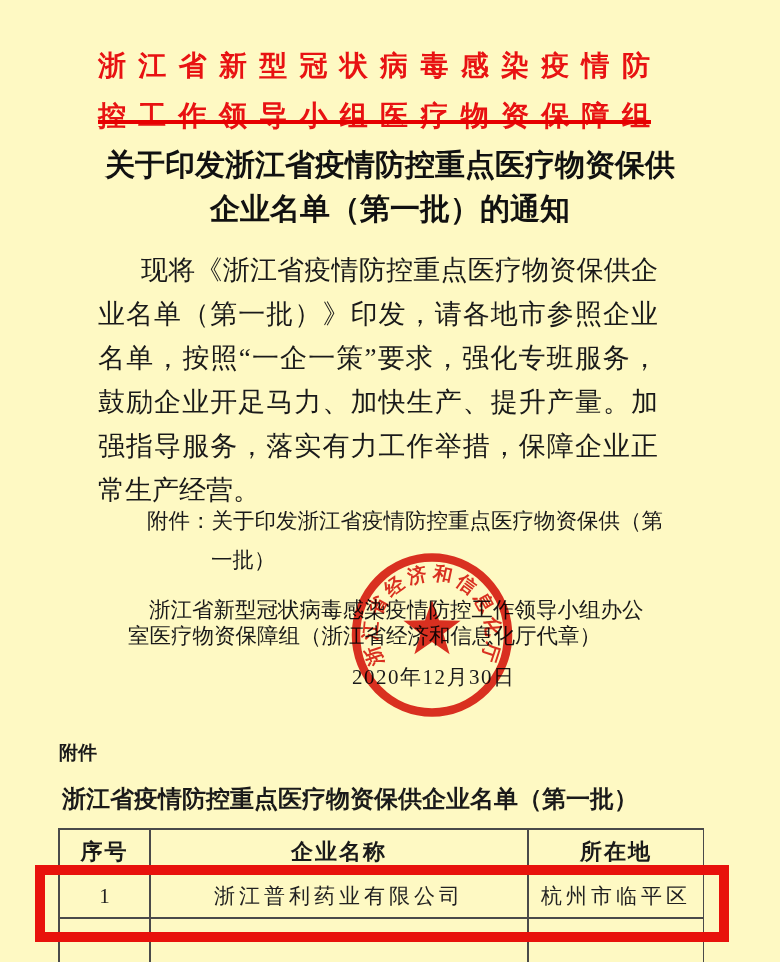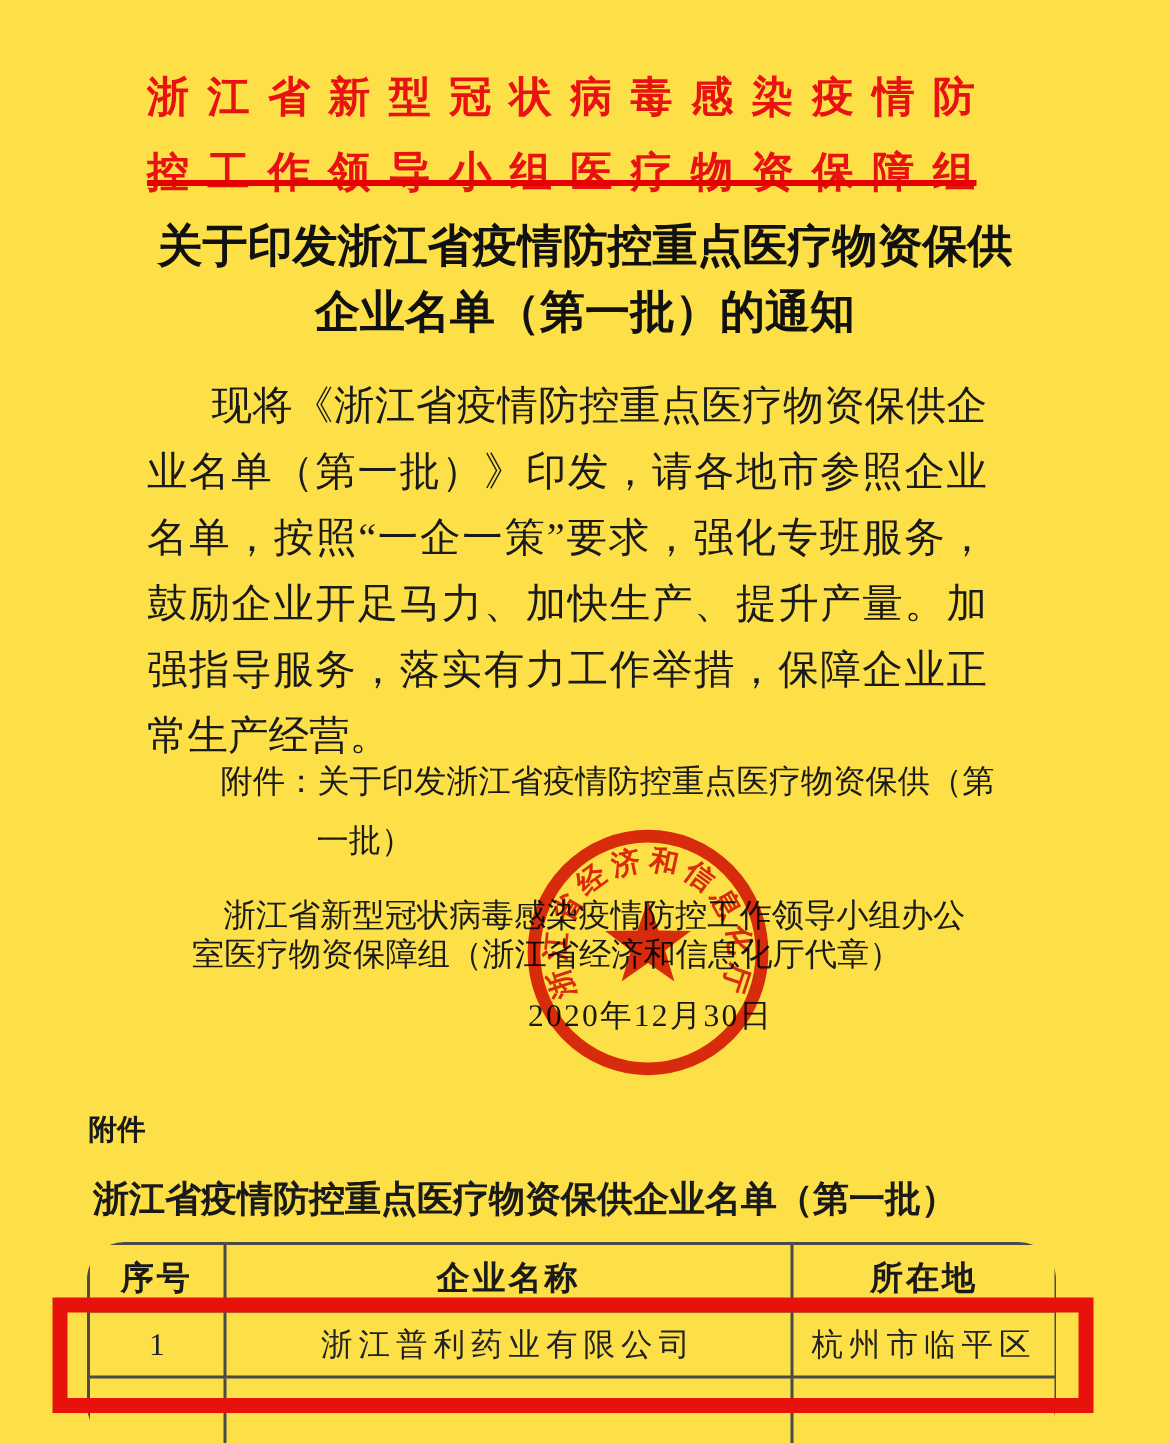--- a/index.html
+++ b/index.html
@@ -1,17 +1,17 @@
 <!DOCTYPE html>
 <html><head>
 <meta charset="utf-8">
 <style>
   html,body{margin:0;padding:0;background:#ffffff;}
   #page{
-    position:relative;width:780px;height:962px;background:#fde047;overflow:hidden;
+    position:relative;width:780px;height:962px;background:#fef9c3;overflow:hidden;
     font-family:"Liberation Serif","DejaVu Serif",serif;color:#1a1a1a;
   }
   
   .lh-line{
     position:absolute;left:98px;width:600px;white-space:nowrap;
     font-size:28px;font-weight:bold;color:#e81212;line-height:29px;
     letter-spacing:12.3px;font-family:"Liberation Serif","DejaVu Serif",serif;
   }
   #lh1{top:51px;}
   #lh2{top:81px;margin-top:20px;}
@@ -35,21 +35,21 @@
   #sig1{left:149px;top:599px;}
   #sig2{left:128px;top:625px;}
   .issue-date{position:absolute;left:352px;top:663px;font-size:21px;white-space:nowrap;letter-spacing:1.5px;}
   
   .seal{position:absolute;left:350px;top:552px;width:164px;height:166px;
         mix-blend-mode:multiply;opacity:.95;z-index:6;}
   
   .att-heading{position:absolute;left:59px;top:740px;font-size:19px;font-weight:bold;}
   .table-title{position:absolute;left:0;top:783px;width:700px;text-align:center;
                font-size:24px;font-weight:bold;}
-  .table-clip{position:absolute;left:58px;top:828px;width:646px;height:134px;overflow:hidden;border-radius:25px;}
+  .table-clip{position:absolute;left:58px;top:828px;width:646px;height:134px;overflow:hidden;}
   table.companies{border-collapse:collapse;table-layout:fixed;width:645px;}
   table.companies td,table.companies th{
     border:2px solid #4a4a4a;text-align:center;vertical-align:middle;
     font-family:"Liberation Serif","DejaVu Serif",serif;padding:0;overflow:hidden;
   }
   table.companies th{height:43px;font-size:22px;font-weight:bold;letter-spacing:2px;}
   table.companies td{height:42px;font-size:21px;letter-spacing:4px;color:#222;}
   tr.partial td{height:60px;}
   
   .highlight-box{

